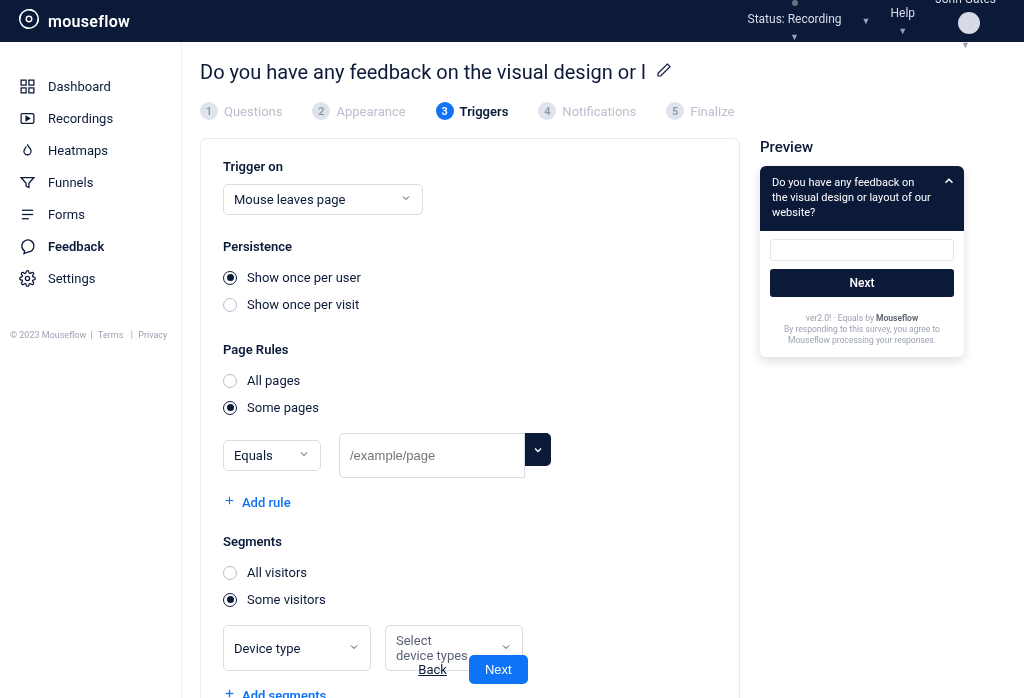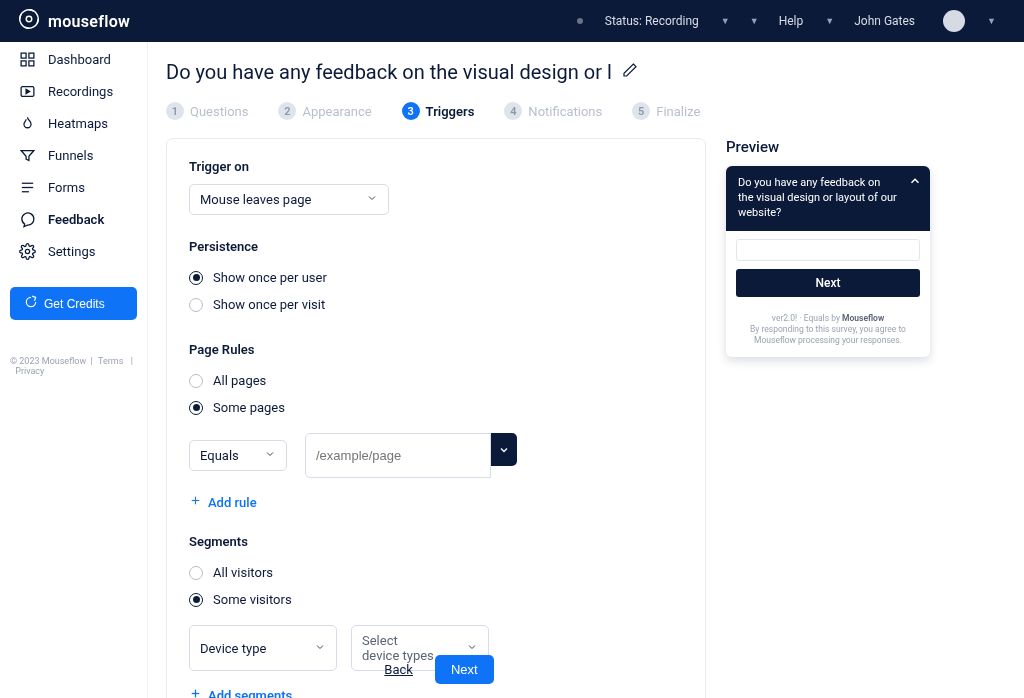--- a/index.html
+++ b/index.html
@@ -4,30 +4,30 @@
 <style>
   * { box-sizing: border-box; margin: 0; padding: 0; }
   html, body { height: 100%; font-family: -apple-system, BlinkMacSystemFont, "Segoe UI", Roboto, sans-serif; background: #fff; }
   body { display: flex; flex-direction: column; width: 1024px; height: 698px; overflow: hidden; }
 
   
   .topbar { height: 42px; background: #0c1a3a; color: #fff; display: flex; align-items: center; padding: 0 18px; }
   .logo { display: flex; align-items: center; gap: 8px; font-weight: 600; font-size: 16px; letter-spacing: .3px; }
   .logo svg { width: 22px; height: 22px; }
   .top-spacer { flex: 1; }
-  .top-item { font-size: 12px; color: #d7dbe6; display: flex; align-items: center; gap: 22px; padding: 0 10px; cursor: pointer; }
+  .top-item { font-size: 12px; color: #d7dbe6; display: flex; align-items: center; gap: 6px; padding: 0 10px; cursor: pointer; flex-direction: column; }
   .status-dot { width: 6px; height: 6px; border-radius: 50%; background: #6a7386; }
   .chev { font-size: 9px; color: #96a1b7; }
   .avatar { width: 22px; height: 22px; border-radius: 50%; background: #d5dae4; margin-left: 6px; }
 
   
   .body { flex: 1; display: flex; min-height: 0; }
 
   
-  .sidebar { width: 148px; border-right: 1px solid #edeff3; padding: 1px 10px; display: flex; flex-direction: column; }
+  .sidebar { width: 182px; border-right: 1px solid #edeff3; padding: 28px 10px; display: flex; flex-direction: column; }
   .side-item { display: flex; align-items: center; gap: 12px; padding: 7px 8px; font-size: 13px; color: #0c1a3a; cursor: pointer; border-radius: 4px; }
   .side-item .icon { width: 18px; height: 18px; display: flex; align-items: center; justify-content: center; color: #0c1a3a; }
   .side-item.active { font-weight: 600; }
   .credits-btn { margin-top: 20px; background: #0e73f6; color: #fff; border: none; border-radius: 5px; padding: 8px 14px; font-size: 12px; display: flex; align-items: center; gap: 6px; cursor: pointer; }
   .side-footer { margin-top: 36px; font-size: 9px; color: #9aa2b1; }
   .side-footer a { color: #9aa2b1; text-decoration: none; margin: 0 3px; }
 
   
   .main { flex: 1; padding: 18px 28px 14px 18px; display: flex; flex-direction: column; min-width: 0; }
   .title-row { display: flex; align-items: center; gap: 10px; margin-bottom: 18px; }
@@ -182,29 +182,20 @@
     <div class="side-item">
       <span class="icon">
         <svg width="17" height="17" viewBox="0 0 24 24" fill="none" stroke="currentColor" stroke-width="1.8">
             <circle cx="12" cy="12" r="3"></circle>
             <path d="M19.4 15a1.7 1.7 0 0 0 .4 1.9l.1.1a2 2 0 1 1-2.8 2.8l-.1-.1a1.7 1.7 0 0 0-1.9-.4 1.7 1.7 0 0 0-1 1.6V21a2 2 0 1 1-4 0v-.1a1.7 1.7 0 0 0-1-1.6 1.7 1.7 0 0 0-1.9.4l-.1.1A2 2 0 1 1 4.3 17l.1-.1a1.7 1.7 0 0 0 .4-1.9 1.7 1.7 0 0 0-1.6-1H3a2 2 0 1 1 0-4h.1a1.7 1.7 0 0 0 1.6-1 1.7 1.7 0 0 0-.4-1.9l-.1-.1A2 2 0 1 1 7 4.3l.1.1a1.7 1.7 0 0 0 1.9.4H9a1.7 1.7 0 0 0 1-1.6V3a2 2 0 1 1 4 0v.1a1.7 1.7 0 0 0 1 1.6 1.7 1.7 0 0 0 1.9-.4l.1-.1A2 2 0 1 1 19.7 7l-.1.1a1.7 1.7 0 0 0-.4 1.9V9a1.7 1.7 0 0 0 1.6 1H21a2 2 0 1 1 0 4h-.1a1.7 1.7 0 0 0-1.6 1z"></path>
           </svg>
       </span>
       <span>Settings</span>
     </div>
 
-    <button class="credits-btn">
-      <span>
-        <svg width="14" height="14" viewBox="0 0 24 24" fill="none" stroke="#fff" stroke-width="2">
-            <path d="M20 12a8 8 0 1 1-8-8"></path>
-            <polyline points="14 2 20 4 18 10"></polyline>
-          </svg>
-      </span>
-      <span>Get Credits</span>
-    </button>
 
     <div class="side-footer">
       <span>© 2023 Mouseflow</span>
       &nbsp;|&nbsp;<a href="#">Terms</a>
       &nbsp;|&nbsp;<a href="#">Privacy</a>
     </div>
   </div>
 
   <div class="main">
     <div class="title-row">

